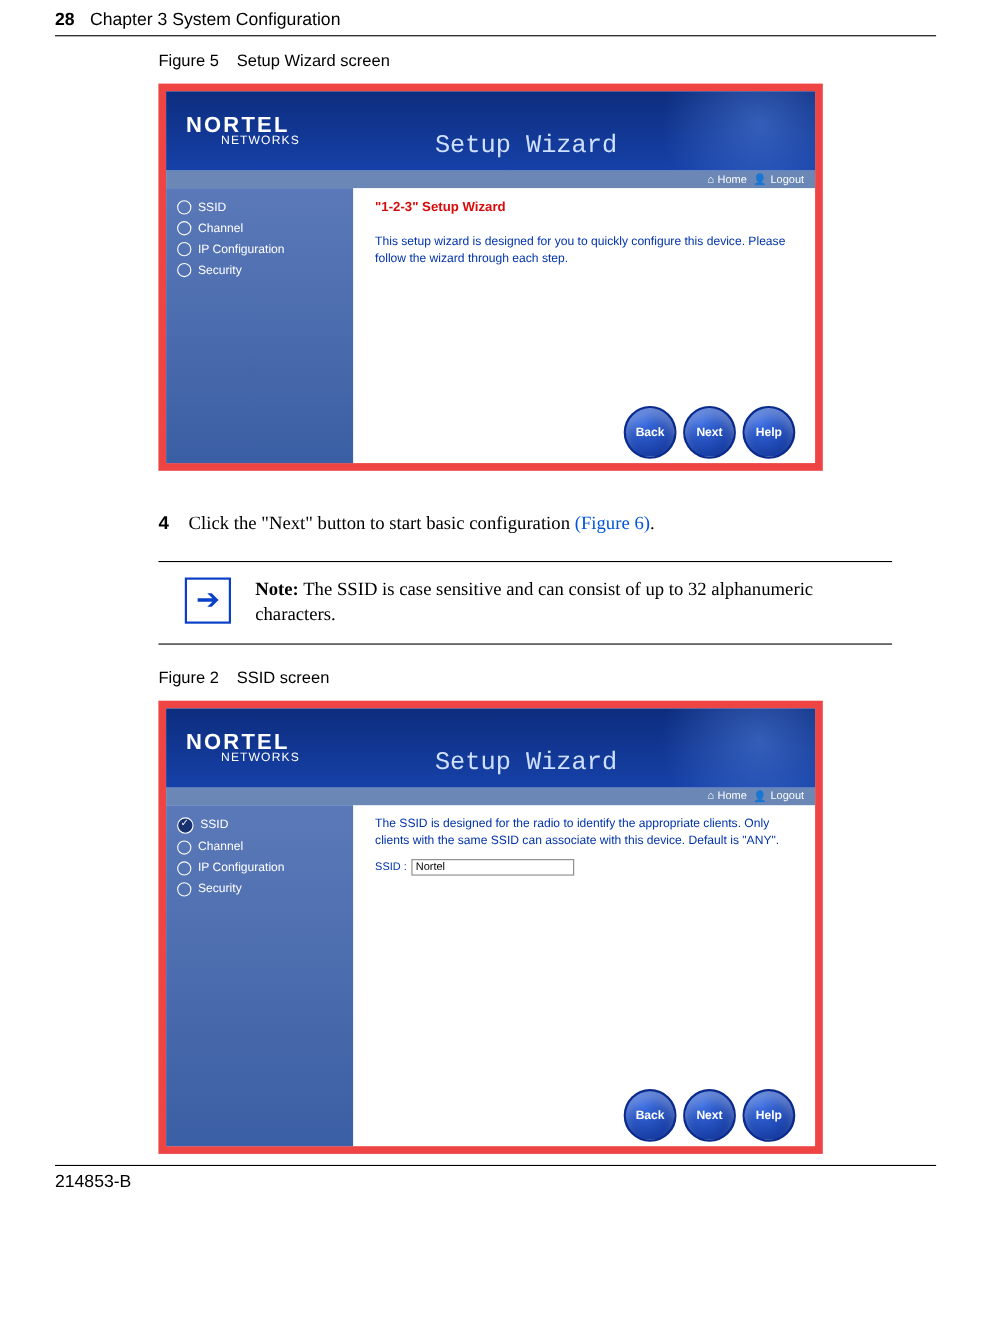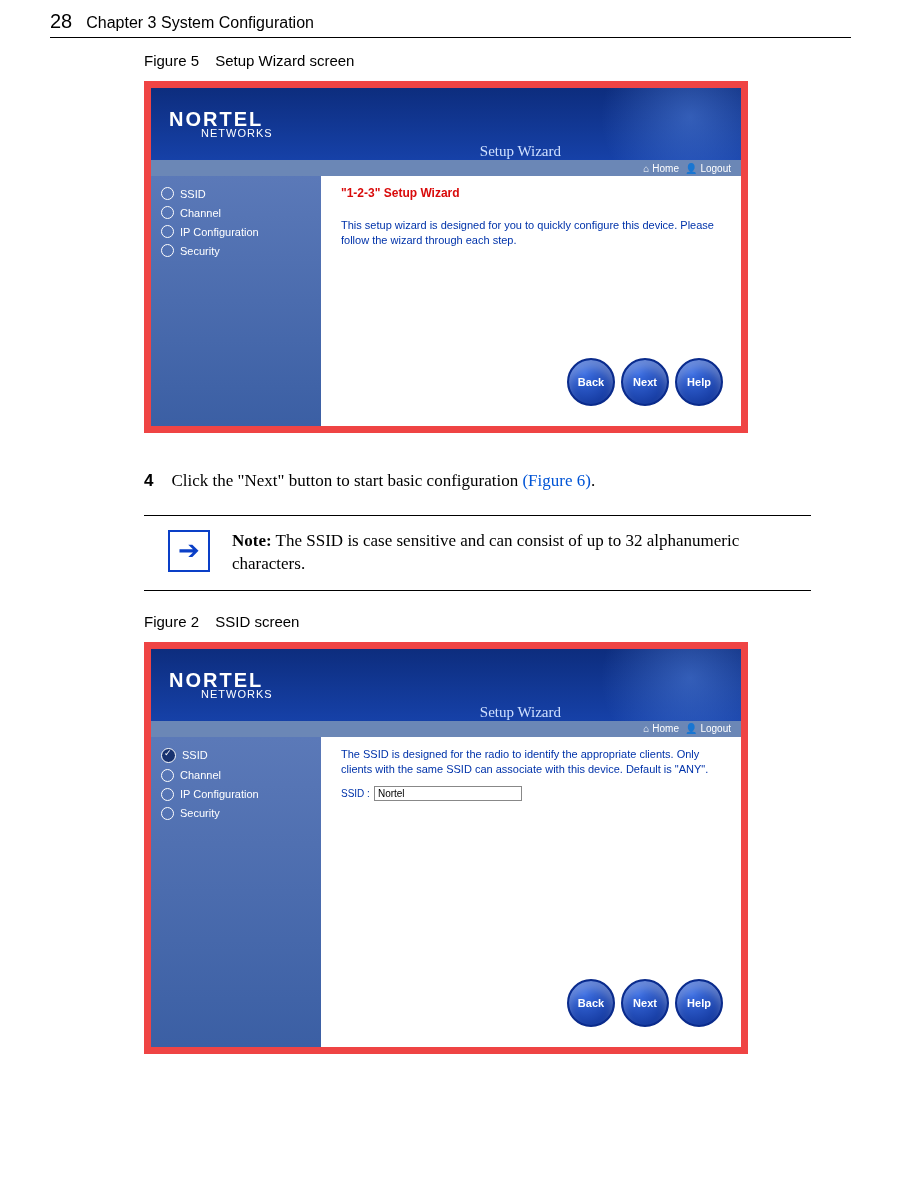--- a/index.html
+++ b/index.html
@@ -14,22 +14,22 @@
     }
     .header-row {
       display: flex;
       align-items: baseline;
       border-bottom: 1.5px solid #000;
       padding-bottom: 4px;
       margin-bottom: 14px;
     }
     .page-num {
       font-family: Arial, sans-serif;
-      font-weight: normal;
-      font-size: 20px;
+      font-weight: bold;
+      font-size: 16px;
       margin-right: 14px;
     }
     .chapter-title {
       font-family: Arial, sans-serif;
       font-size: 16px;
     }
     .figure-caption {
       font-family: Arial, sans-serif;
       font-size: 15px;
       margin-left: 94px;
@@ -65,24 +65,24 @@
       color: #fff;
       font-family: Arial, sans-serif;
       font-size: 11px;
       letter-spacing: 1px;
       margin-left: 32px;
       margin-top: -2px;
     }
     .wizard-title {
       position: absolute;
       right: 180px;
-      bottom: 0;
+      bottom: 10px;
       color: #cfe0ff;
-      font-family: Liberation Serif, serif;
-      font-size: 15px;
+      font-family: Liberation Mono, monospace;
+      font-size: 23px;
     }
     .header-decor {
       position: absolute;
       right: 0;
       top: 0;
       width: 170px;
       height: 72px;
       background: radial-gradient(circle at 70% 40%, rgba(100,150,240,0.6), transparent 70%);
       opacity: 0.7;
     }
@@ -179,21 +179,21 @@
     .ssid-input {
       font-family: Arial, sans-serif;
       font-size: 10px;
       padding: 1px 3px;
       width: 140px;
       border: 1px solid #888;
     }
     .nav-buttons {
       position: absolute;
       right: 18px;
-      bottom: 20px;
+      bottom: 4px;
       display: flex;
       gap: 6px;
     }
     .nav-btn {
       width: 44px;
       height: 44px;
       border-radius: 50%;
       background: radial-gradient(circle at 35% 30%, #3a6de2, #0a2b8c);
       color: #fff;
       font-family: Arial, sans-serif;
@@ -409,13 +409,16 @@
         </div>
         <div class="nav-buttons">
           <div class="nav-btn">Back</div>
           <div class="nav-btn">Next</div>
           <div class="nav-btn">Help</div>
         </div>
       </div>
     </div>
   </div>
 
+  <div class="footer">
+    <span>214853-B</span>
+  </div>
 </div>
 
 </body></html>

